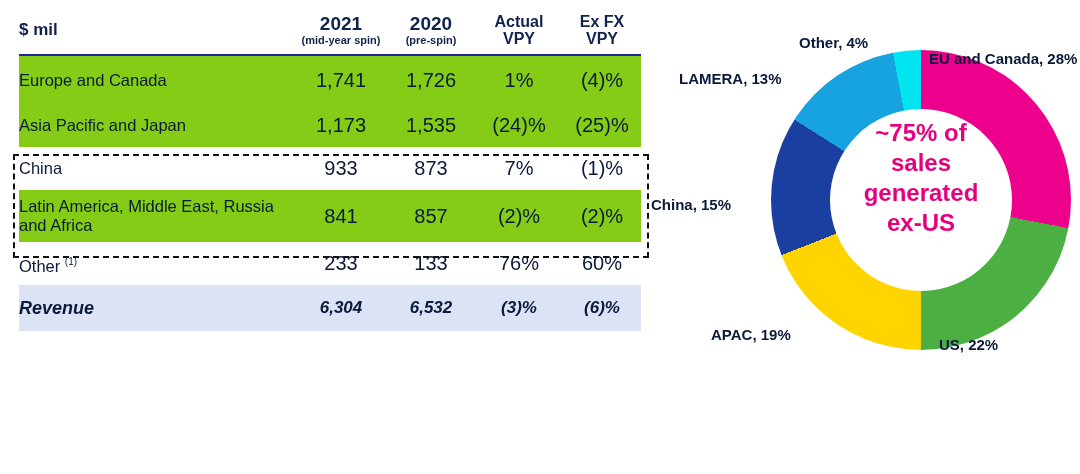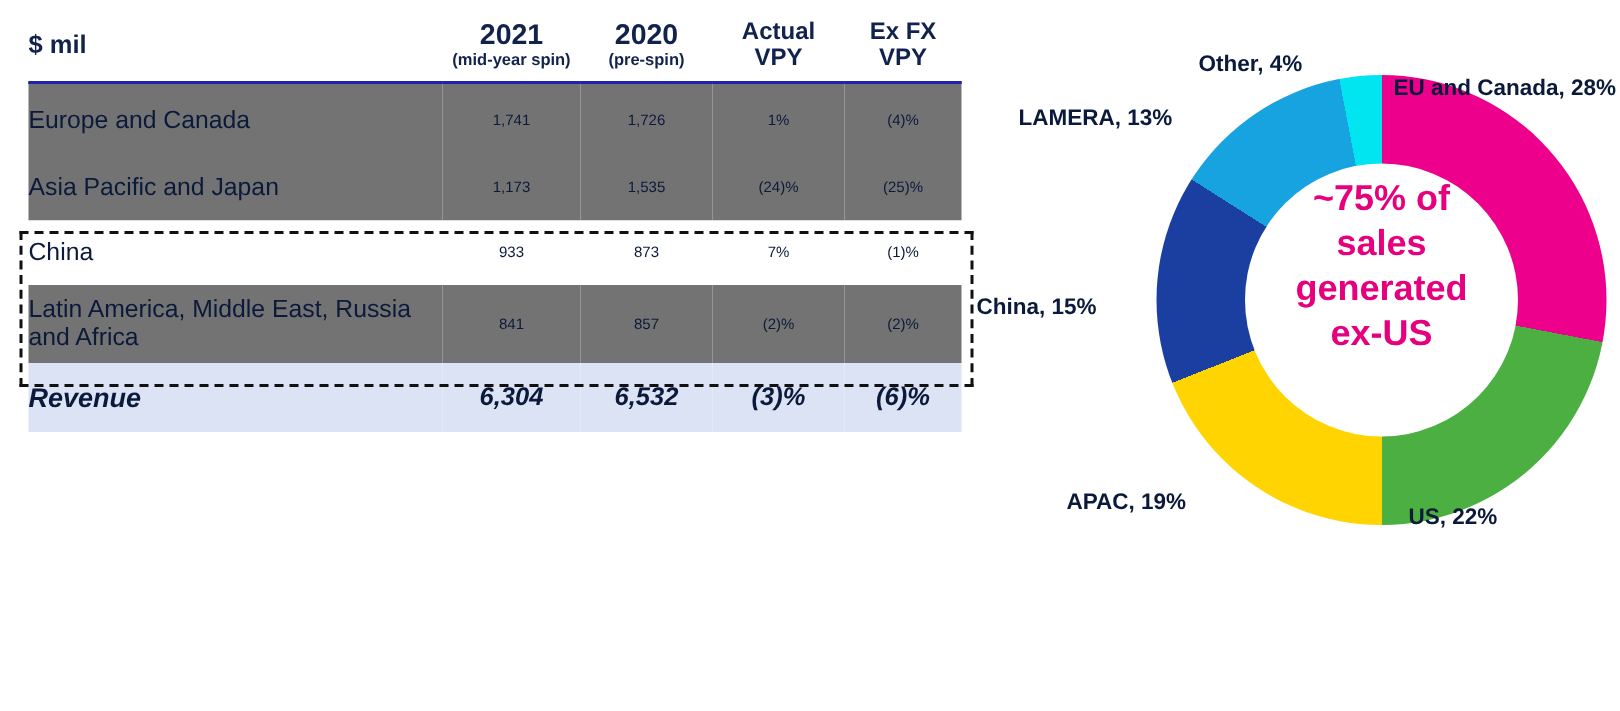--- a/index.html
+++ b/index.html
@@ -72,34 +72,34 @@
     line-height: 13px;
     display: block;
   }
   .hdr-two {
     font-size: 16px;
     font-weight: bold;
     line-height: 17px;
     display: block;
   }
 
-  tr.band td { background: #737373; }
+  tr.band td { background: #84cc16; }
   tr.plain td { background: #ffffff; }
   tr.total td { background: #dce3f5; font-weight: bold; }
 
   td.name {
     text-align: left;
     font-size: 16.5px;
     padding-left: 8px;
     line-height: 19px;
     color: #0b1a3a;
   }
   td.num {
     text-align: center;
-    font-size: 10px;
+    font-size: 20px;
     color: #0b1a3a;
   }
   tr.total td.name { font-size: 18px; }
   tr.total td.num { font-size: 17px; }
 
   tr.r-tall td { height: 48px; }
   tr.r-std td { height: 43px; }
   tr.r-two td { height: 52px; }
   tr.r-total td { height: 46px; font-style: italic; }
 
@@ -243,20 +243,27 @@
           <td class="num">7%</td>
           <td class="num">(1)%</td>
         </tr>
         <tr class="band r-two">
           <td class="name">Latin America, Middle East, Russia and Africa</td>
           <td class="num">841</td>
           <td class="num">857</td>
           <td class="num">(2)%</td>
           <td class="num">(2)%</td>
         </tr>
+        <tr class="plain r-std">
+          <td class="name"><span>Other </span><span class="sup">(1)</span></td>
+          <td class="num">233</td>
+          <td class="num">133</td>
+          <td class="num">76%</td>
+          <td class="num">60%</td>
+        </tr>
         <tr class="total r-total">
           <td class="name">Revenue</td>
           <td class="num">6,304</td>
           <td class="num">6,532</td>
           <td class="num">(3)%</td>
           <td class="num">(6)%</td>
         </tr>
       </tbody>
     </table>
   </div>

